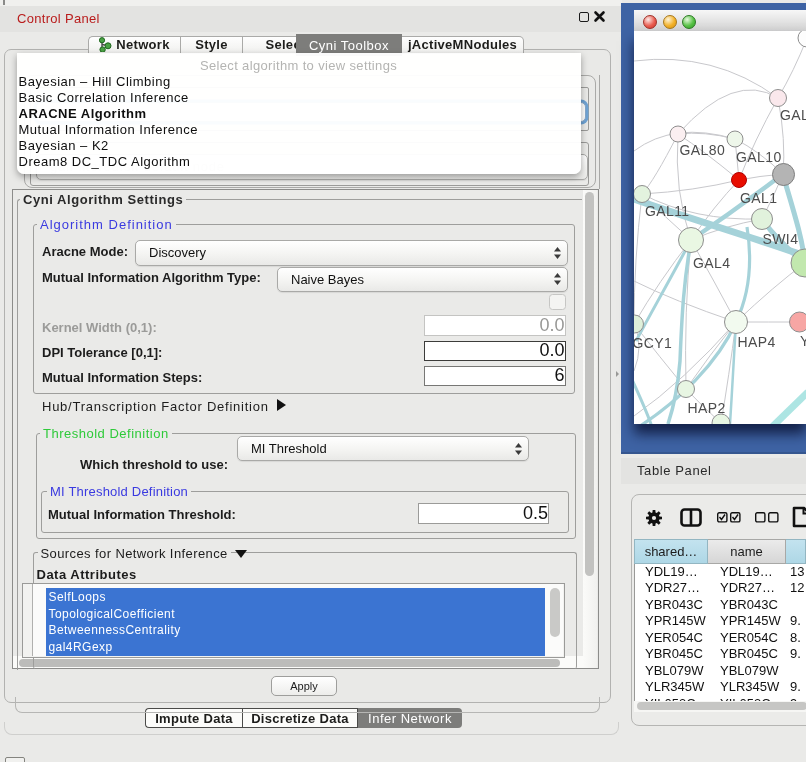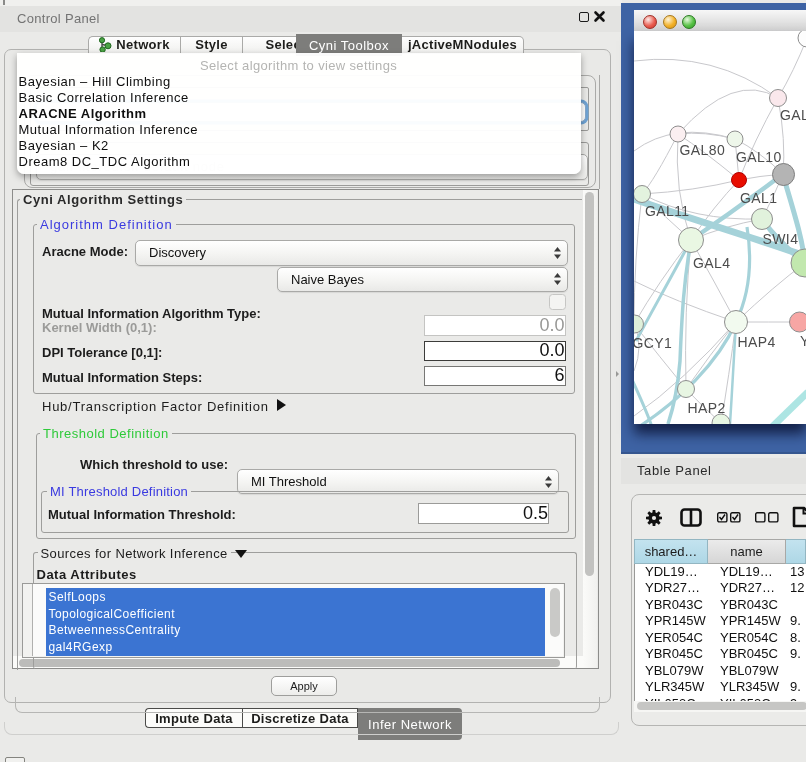--- a/index.html
+++ b/index.html
@@ -19,21 +19,21 @@
   .tabdark{background:#7d7d7b;color:#fff;font-weight:normal;letter-spacing:0.5px;}
 </style>
 </head>
 <body>
 <div id="app">
 
   <div class="abs" style="left:0;top:0;width:622px;height:6px;background:#f0f0ee;"></div>
   <div class="abs" style="left:3px;top:0;width:2px;height:5px;background:#8a8a88;"></div>
 
   <div class="abs" style="left:0;top:6px;width:622px;height:26px;background:#e3e3e1;"></div>
-  <div class="lbl" style="left:17px;top:11px;color:#737373;letter-spacing:0.3px;">Control Panel</div>
+  <div class="lbl" style="left:17px;top:11px;color:#b91c1c;letter-spacing:0.3px;">Control Panel</div>
   <div class="abs" style="left:579px;top:12px;width:8px;height:8px;border:1.6px solid #1a1a1a;border-radius:2px;"></div>
   <svg class="abs" style="left:593px;top:10px;" width="13" height="13">
       <path d="M2.5 2.5 L10.5 10.5 M10.5 2.5 L2.5 10.5" stroke="#111" stroke-width="2.6" stroke-linecap="round"></path>
     </svg>
 
   <div class="abs" style="left:4px;top:49px;width:605px;height:651.5px;border:1px solid #b2b2b0;border-radius:7px;background:#e9e9e7;"></div>
 
   <div id="toptabs" class="abs" style="left:88px;top:34px;width:433px;height:22px;">
     <div class="tab" style="left:0;width:92px;border:1px solid #aaaaa8;border-right:none;border-radius:5px 0 0 0;">
       <svg width="13" height="15" viewBox="0 0 13 15" style="margin-right:4px;">
@@ -77,21 +77,21 @@
   <div class="ttitle" style="left:37px;top:217px;color:#3a3ae0;letter-spacing:1.0px;">Algorithm Definition</div>
 
   <div class="lbl bold" style="left:42px;top:244px;">Aracne Mode:</div>
   <div class="combo" style="left:135px;top:239.5px;width:431px;height:24px;">
     <div class="ctext">Discovery</div>
     <svg class="carrow" viewBox="0 0 9 12">
         <path d="M4.5 0 L8 4.5 L1 4.5 Z" fill="#3a3a3a"></path>
         <path d="M4.5 12 L8 7.5 L1 7.5 Z" fill="#3a3a3a"></path>
       </svg>
   </div>
-  <div class="lbl bold" style="left:42px;top:270px;margin-top:36px;">Mutual Information Algorithm Type:</div>
+  <div class="lbl bold" style="left:42px;top:270px;">Mutual Information Algorithm Type:</div>
   <div class="combo" style="left:277px;top:267px;width:289px;height:22.5px;">
     <div class="ctext">Naive Bayes</div>
     <svg class="carrow" viewBox="0 0 9 12">
         <path d="M4.5 0 L8 4.5 L1 4.5 Z" fill="#3a3a3a"></path>
         <path d="M4.5 12 L8 7.5 L1 7.5 Z" fill="#3a3a3a"></path>
       </svg>
   </div>
   <div class="abs" style="left:548.5px;top:293.5px;width:15px;height:14px;border:1px solid #c6c6c4;border-radius:3.5px;background:#f4f4f2;"></div>
   <div class="lbl bold gray" style="left:42px;top:319.5px;">Kernel Width (0,1):</div>
   <div class="field" style="left:423.5px;top:314.5px;width:142px;height:21px;border:1px solid #c4c4c2;color:#989896;">0.0</div>
@@ -99,21 +99,21 @@
   <div class="field" style="left:423.5px;top:340.5px;width:142px;height:20px;border:1.5px solid #3c3c3a;color:#111;">0.0</div>
   <div class="lbl bold" style="left:42px;top:369.5px;">Mutual Information Steps:</div>
   <div class="field" style="left:423.5px;top:366px;width:142px;height:19.5px;border:1px solid #777775;color:#111;">6</div>
 
   <div class="lbl" style="left:42px;top:399px;letter-spacing:0.75px;">Hub/Transcription Factor Definition</div>
   <div class="abs" style="left:277px;top:399px;width:0;height:0;border-left:9px solid #111;border-top:6px solid transparent;border-bottom:6px solid transparent;"></div>
 
   <div class="tborder" style="left:36px;top:433px;width:538px;height:104px;"></div>
   <div class="ttitle" style="left:40px;top:426px;color:#2fca3a;letter-spacing:0.5px;">Threshold Definition</div>
   <div class="lbl bold" style="left:80px;top:457px;">Which threshold to use:</div>
-  <div class="combo" style="left:237px;top:469px;width:290px;height:23px;padding-left:30px;">
+  <div class="combo" style="left:237px;top:436px;width:290px;height:23px;">
     <div class="ctext">MI Threshold</div>
     <svg class="carrow" viewBox="0 0 9 12">
         <path d="M4.5 0 L8 4.5 L1 4.5 Z" fill="#3a3a3a"></path>
         <path d="M4.5 12 L8 7.5 L1 7.5 Z" fill="#3a3a3a"></path>
       </svg>
   </div>
   <div class="tborder" style="left:41px;top:491px;width:526px;height:40px;"></div>
   <div class="ttitle" style="left:47px;top:484px;color:#3a3ae0;letter-spacing:0.2px;">MI Threshold Definition</div>
   <div class="lbl bold" style="left:48px;top:507px;">Mutual Information Threshold:</div>
   <div class="field" style="left:418px;top:503px;width:131px;height:21px;border:1px solid #9b9b99;color:#111;">0.5</div>
@@ -127,21 +127,21 @@
   <div class="abs" style="left:31.5px;top:584px;width:530px;height:72px;border-left:1px solid #b0b0ae;background:#fbfbfa;"></div>
   <div class="abs" style="left:46px;top:587.5px;width:499px;height:68px;background:#3b74d2;"></div>
   <div class="abs" style="left:48.5px;top:589px;font-size:12px;letter-spacing:0.45px;color:#fff;line-height:16.5px;">SelfLoops<br>TopologicalCoefficient<br>BetweennessCentrality<br>gal4RGexp</div>
   <div class="abs" style="left:549.5px;top:588px;width:10px;height:49px;background:#c9c9c7;border-radius:5px;"></div>
 
   <div class="abs" style="left:271px;top:676px;width:64px;height:17.5px;border:1px solid #9e9e9c;border-radius:5px;background:linear-gradient(#ffffff,#ededeb);display:flex;align-items:center;justify-content:center;font-size:11px;color:#1c1c1c;">Apply</div>
 
   <div id="bottabs" class="abs" style="left:145px;top:708px;width:317px;height:20px;">
     <div class="tab" style="left:0;top:0;height:20px;width:97px;border:1.5px solid #4a4a48;border-right:none;border-radius:4px 0 0 4px;background:#fcfcfa;">Impute Data</div>
     <div class="tab" style="left:97px;top:0;height:20px;width:116px;border:1.5px solid #4a4a48;background:#fcfcfa;">Discretize Data</div>
-    <div class="tab tabdark" style="left:213px;top:0;height:32px;width:104px;border-radius:0 4px 4px 0;">Infer Network</div>
+    <div class="tab tabdark" style="left:213px;top:0;height:20px;width:104px;border-radius:0 4px 4px 0;">Infer Network</div>
   </div>
 
   <div class="abs" style="left:15px;top:697px;width:583px;height:15px;border:1px solid #b6b6b4;border-top:none;border-radius:0 0 7px 7px;"></div>
   <div class="abs" style="left:3.5px;top:722px;width:613px;height:12px;border:1px solid #cfcfcd;border-top:none;border-radius:0 0 8px 8px;"></div>
 
   <div class="abs" style="left:616px;top:371px;width:0;height:0;border-left:3.5px solid #9a9a98;border-top:3.5px solid transparent;border-bottom:3.5px solid transparent;"></div>
 
   <div class="abs" style="left:5px;top:757px;width:18px;height:14px;border:1.5px solid #84847f;border-radius:2px;background:#f1f1ef;"></div>
 
   <div class="abs" style="left:621px;top:3px;width:185px;height:451px;background:#3e63a4;border-bottom:2px solid #35568f;box-sizing:border-box;"></div>

